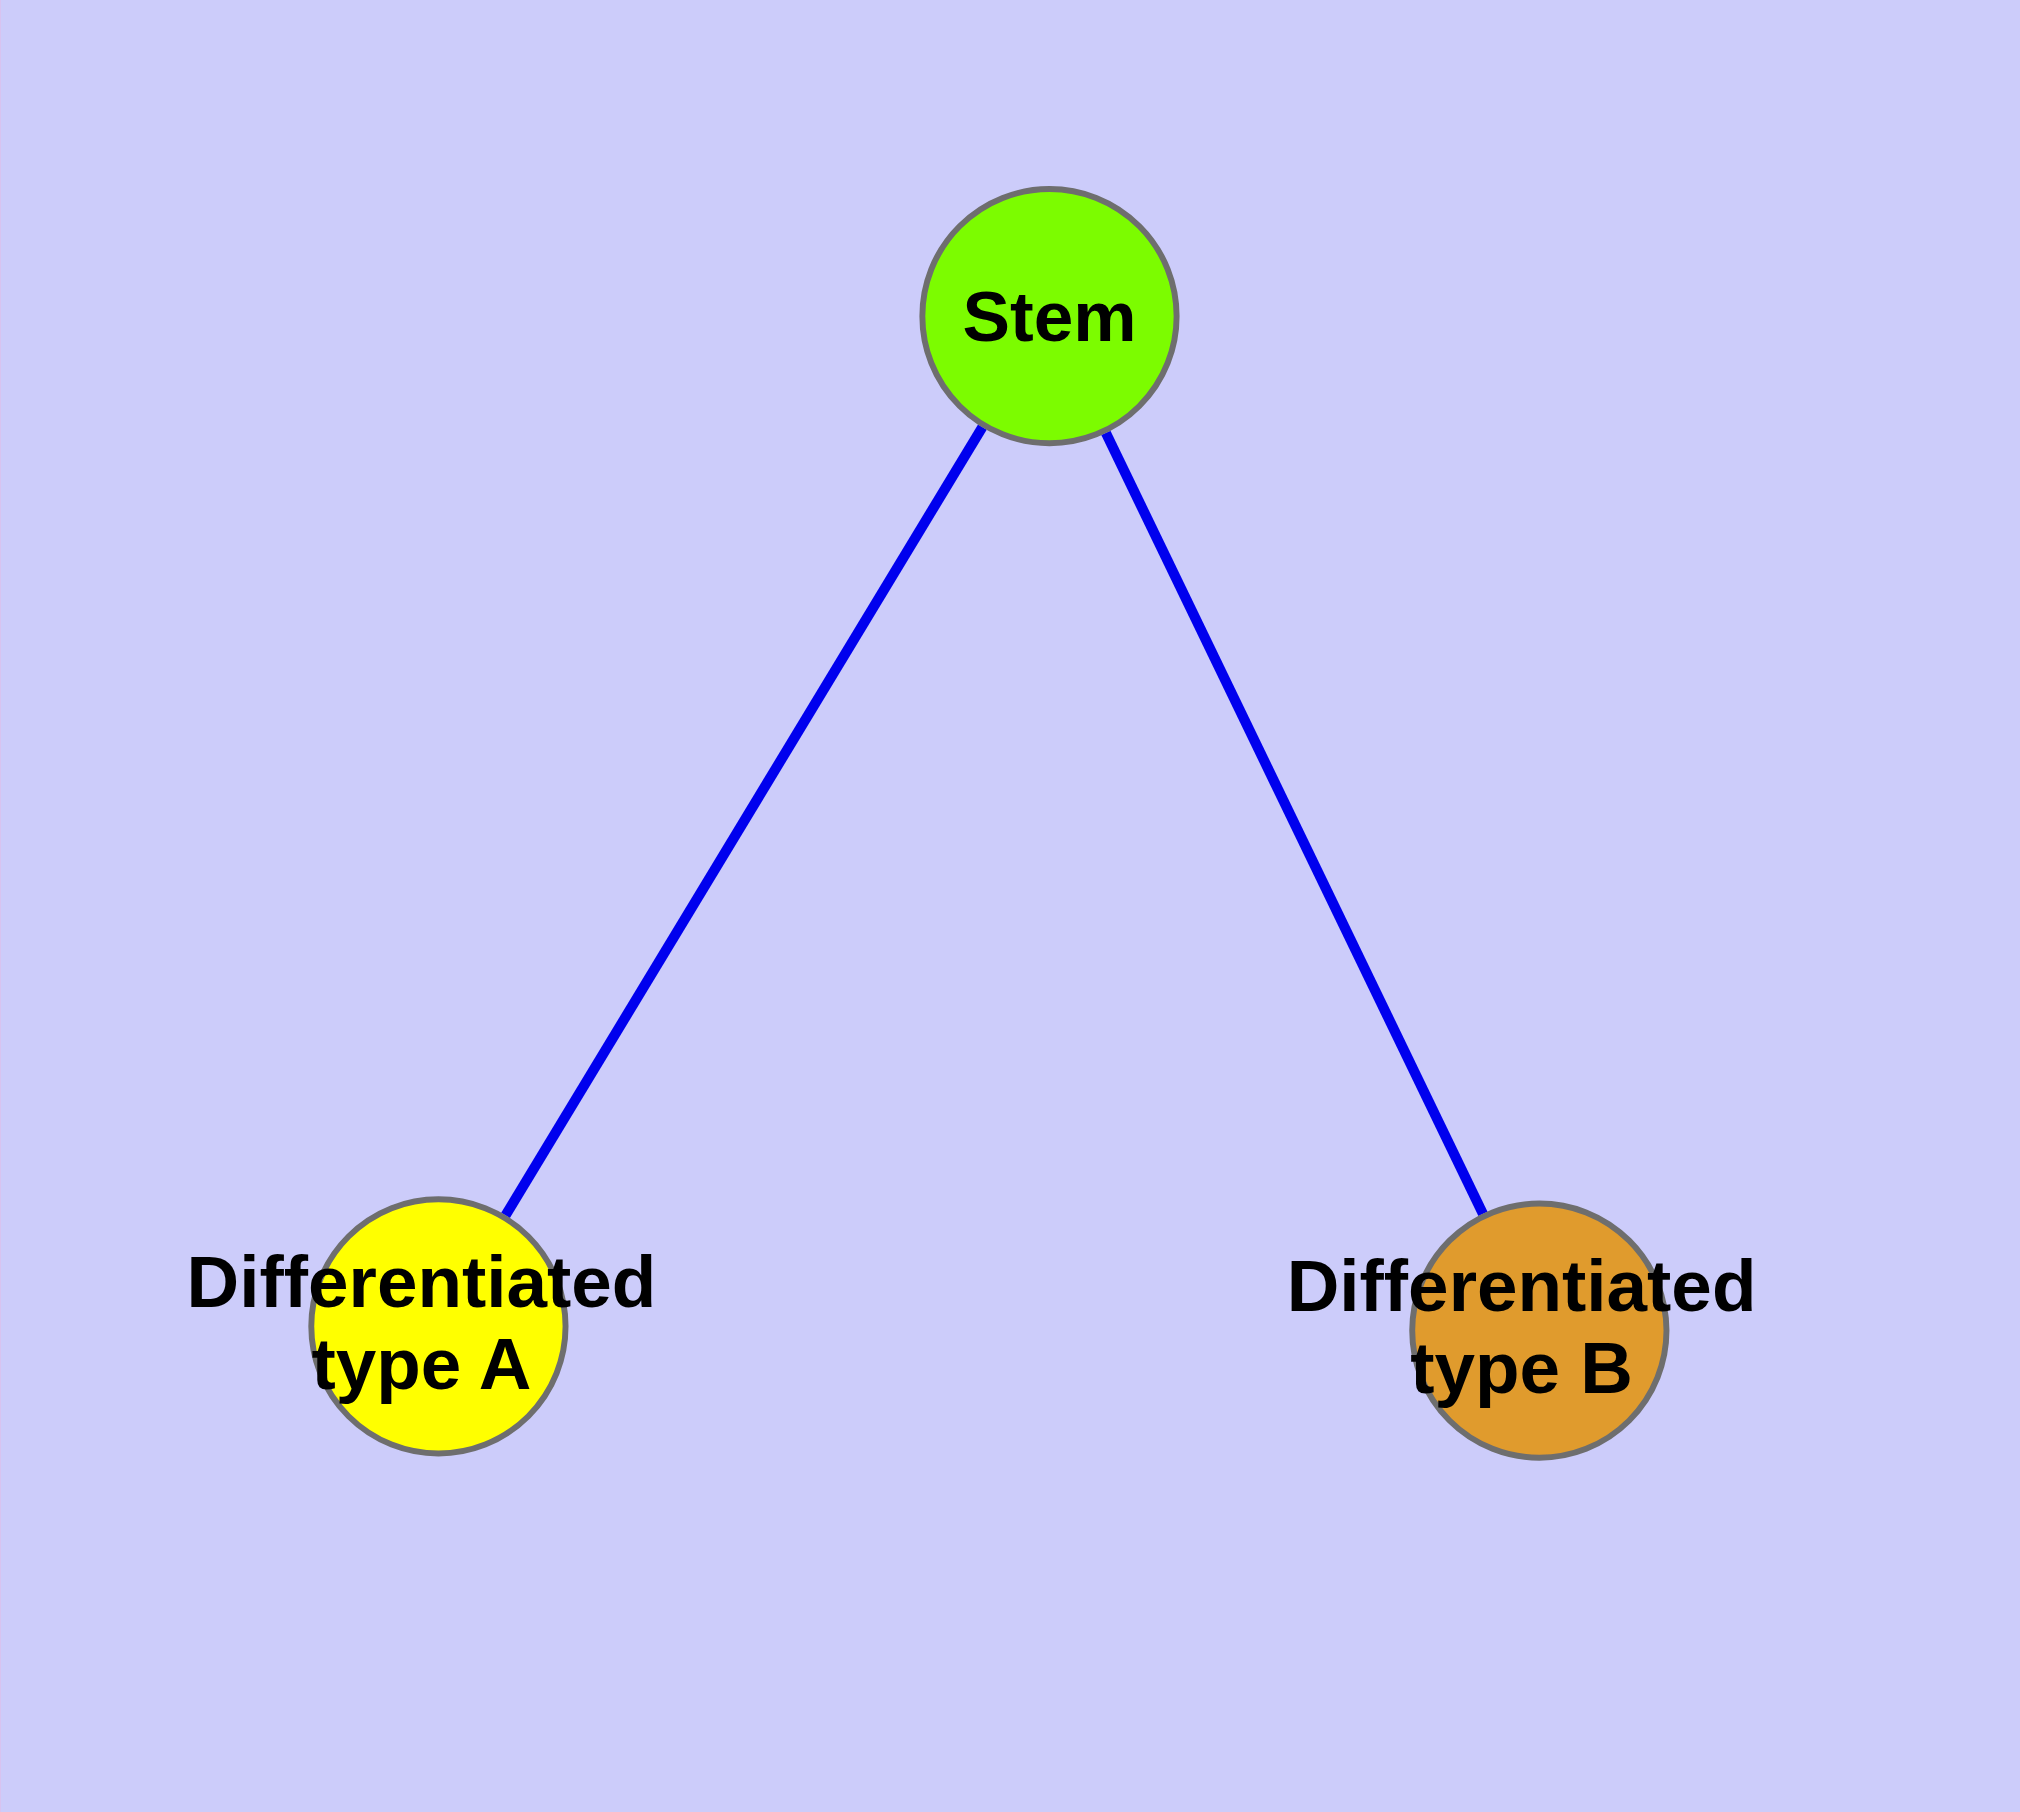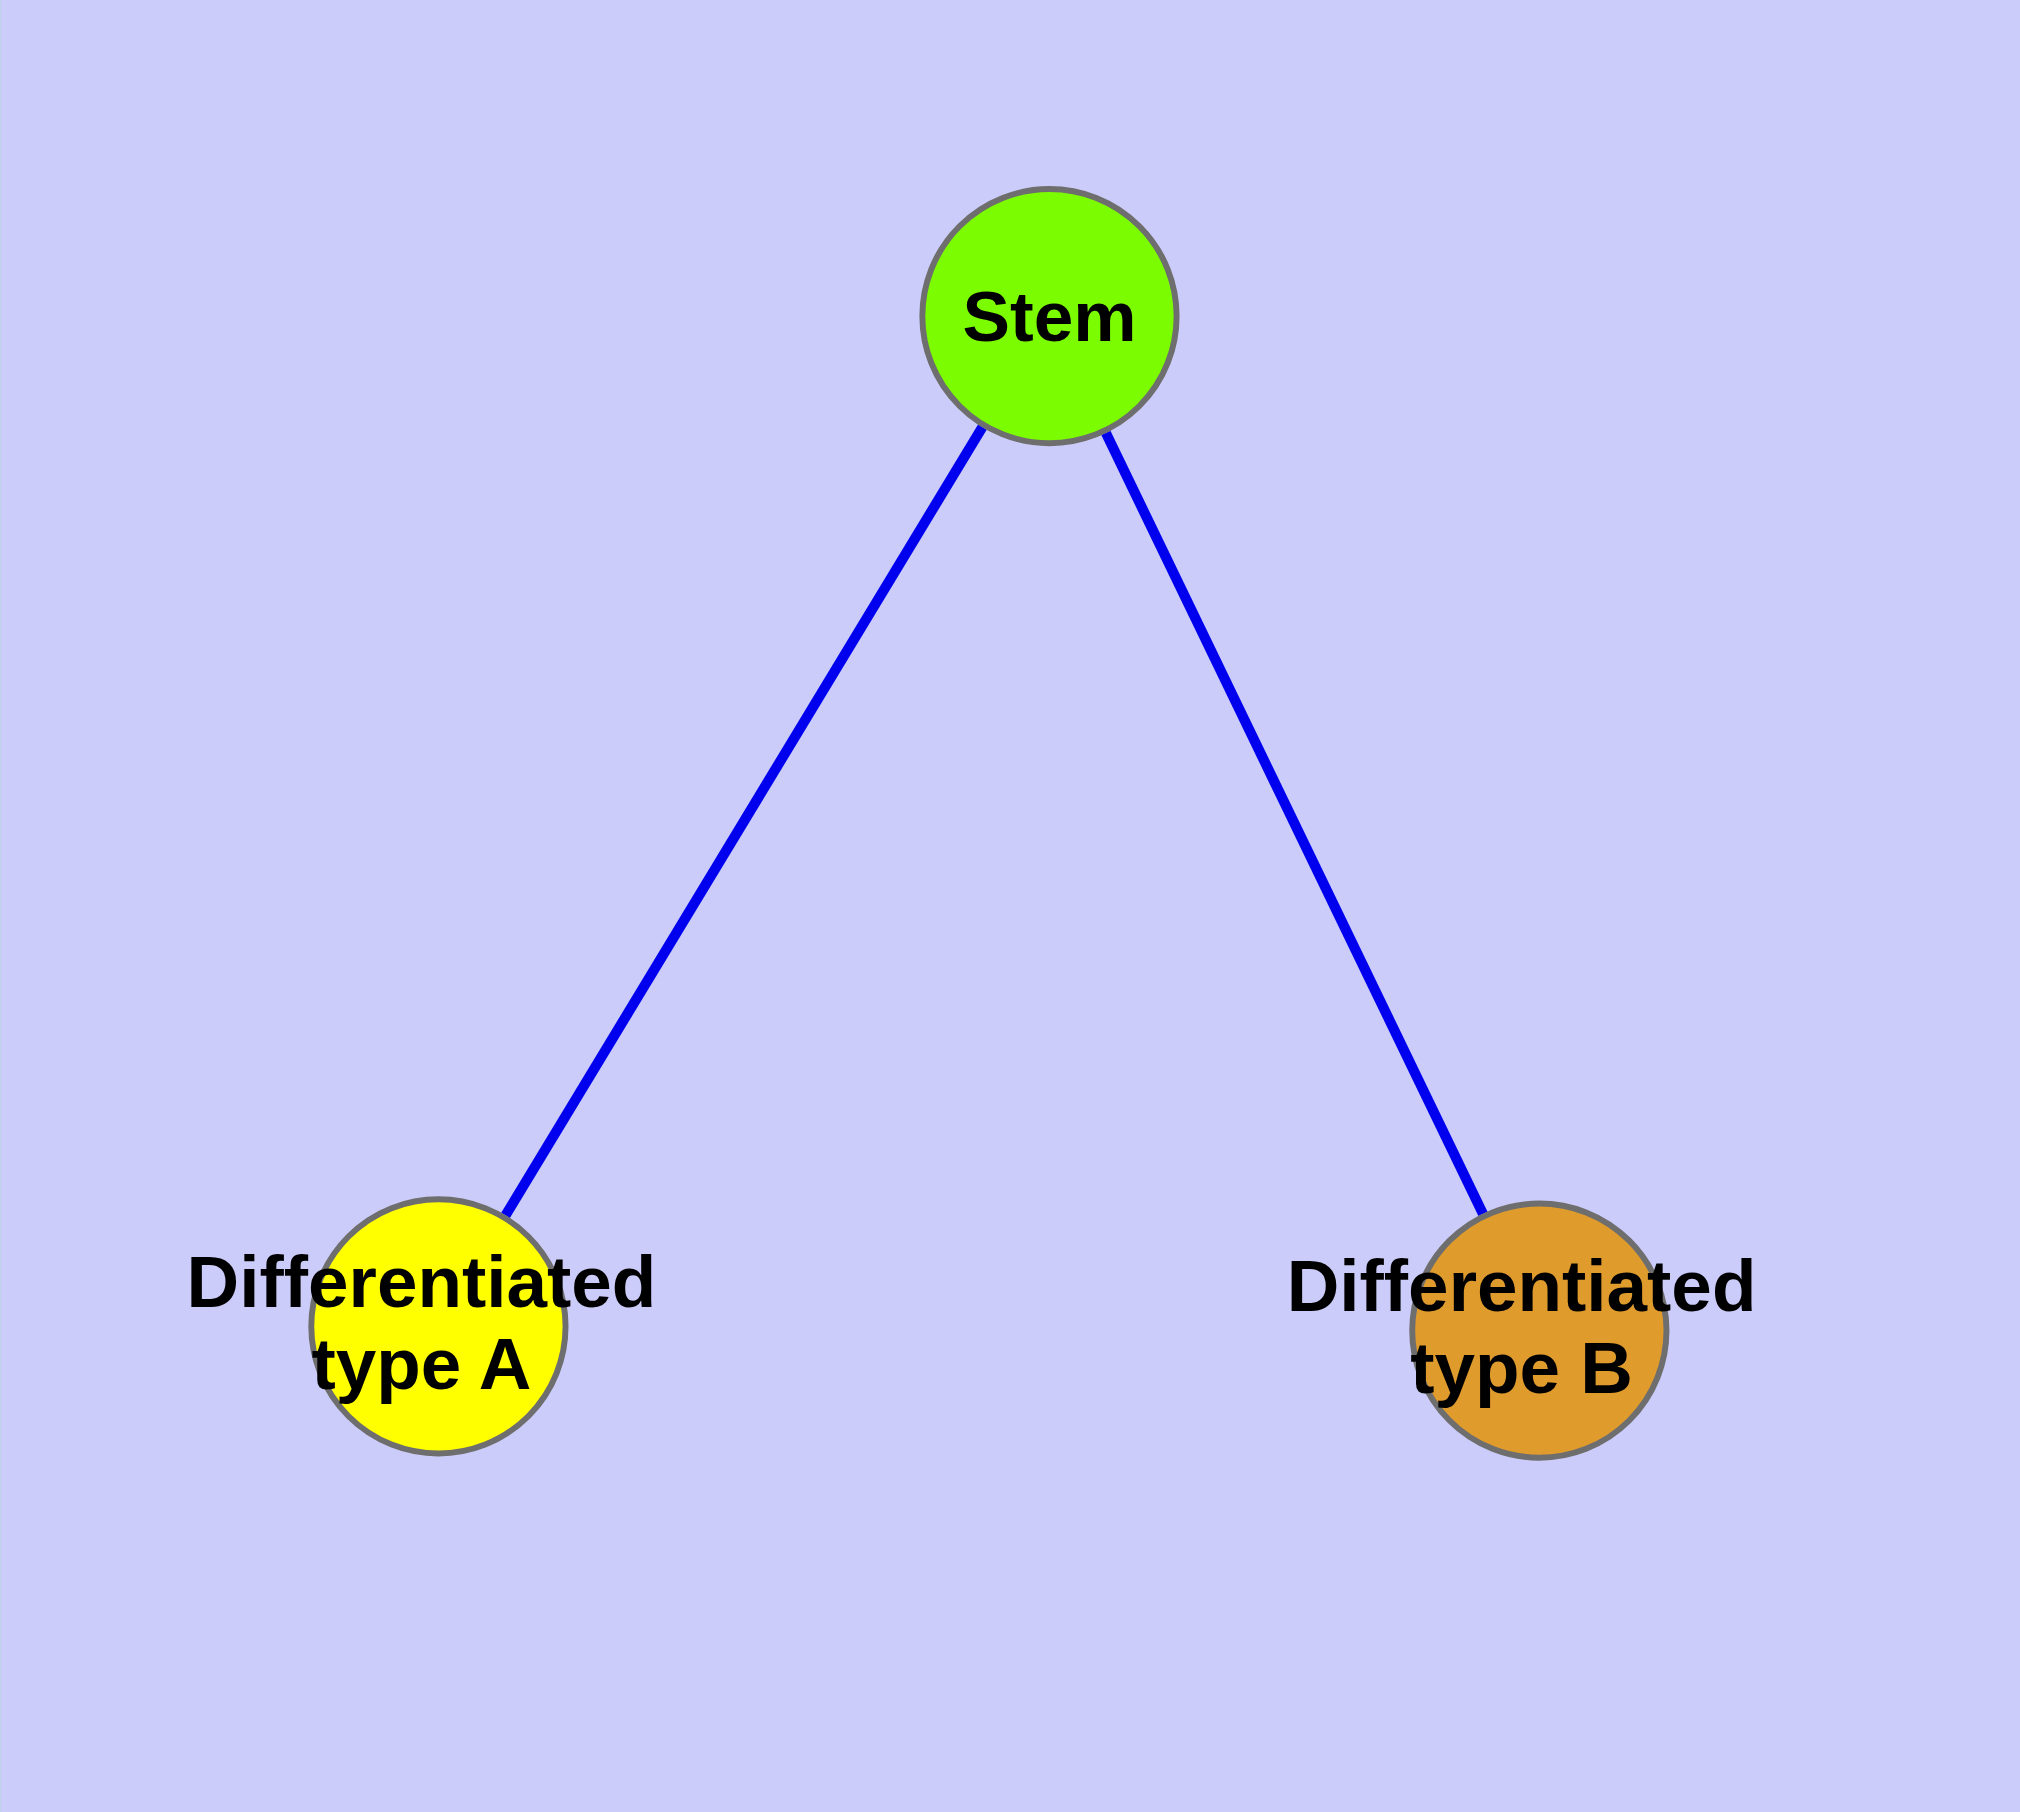--- a/index.html
+++ b/index.html
@@ -36,21 +36,21 @@
     font-weight: bold;
     fill: #000000;
     text-anchor: middle;
     dominant-baseline: alphabetic;
     paint-order: normal;
   }
 </style>
 </head>
 <body style="background: rgb(204, 204, 250);">
 
-<div id="canvas" style="background: #86efac;">
+<div id="canvas" style="background: #f9a8d4;">
   <svg id="graph-svg" viewBox="0 0 2384 2138" xmlns="http://www.w3.org/2000/svg" preserveAspectRatio="xMidYMid meet">
     <rect id="bg-rect" x="0" y="0" width="2384" height="2138" fill="#ccccfa"></rect>
     <g id="edges-layer">
         <line class="edge-line" x1="1158.8142684705238" y1="503.9145519877057" x2="596.1857315294764" y2="1434.0854480122944" stroke="#0000ee" stroke-width="12"></line>
         <line class="edge-line" x1="1304.5294823243014" y1="510.77818398302566" x2="1749.4705176756986" y2="1432.2218160169743" stroke="#0000ee" stroke-width="12"></line>
       </g>
     <g id="nodes-layer">
         <circle class="node-circle" cx="1238" cy="373" r="150" fill="#7cfc00" stroke="#6e6e6e" stroke-width="7"></circle>
         <circle class="node-circle" cx="517" cy="1565" r="150" fill="#ffff00" stroke="#6e6e6e" stroke-width="7"></circle>
         <circle class="node-circle" cx="1816" cy="1570" r="150" fill="#e09b2d" stroke="#6e6e6e" stroke-width="7"></circle>

